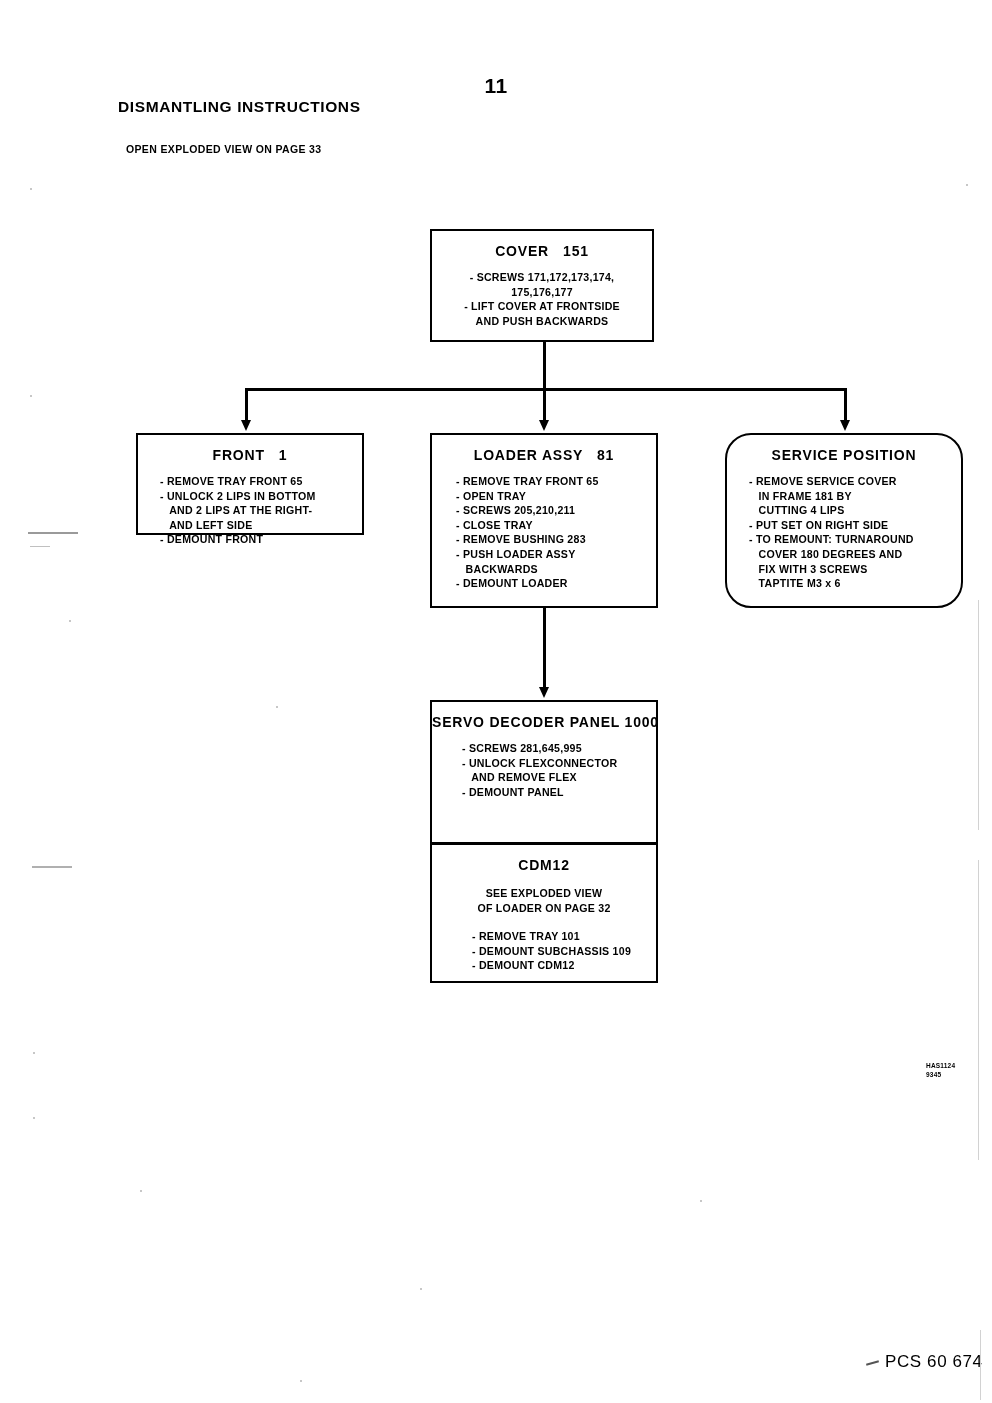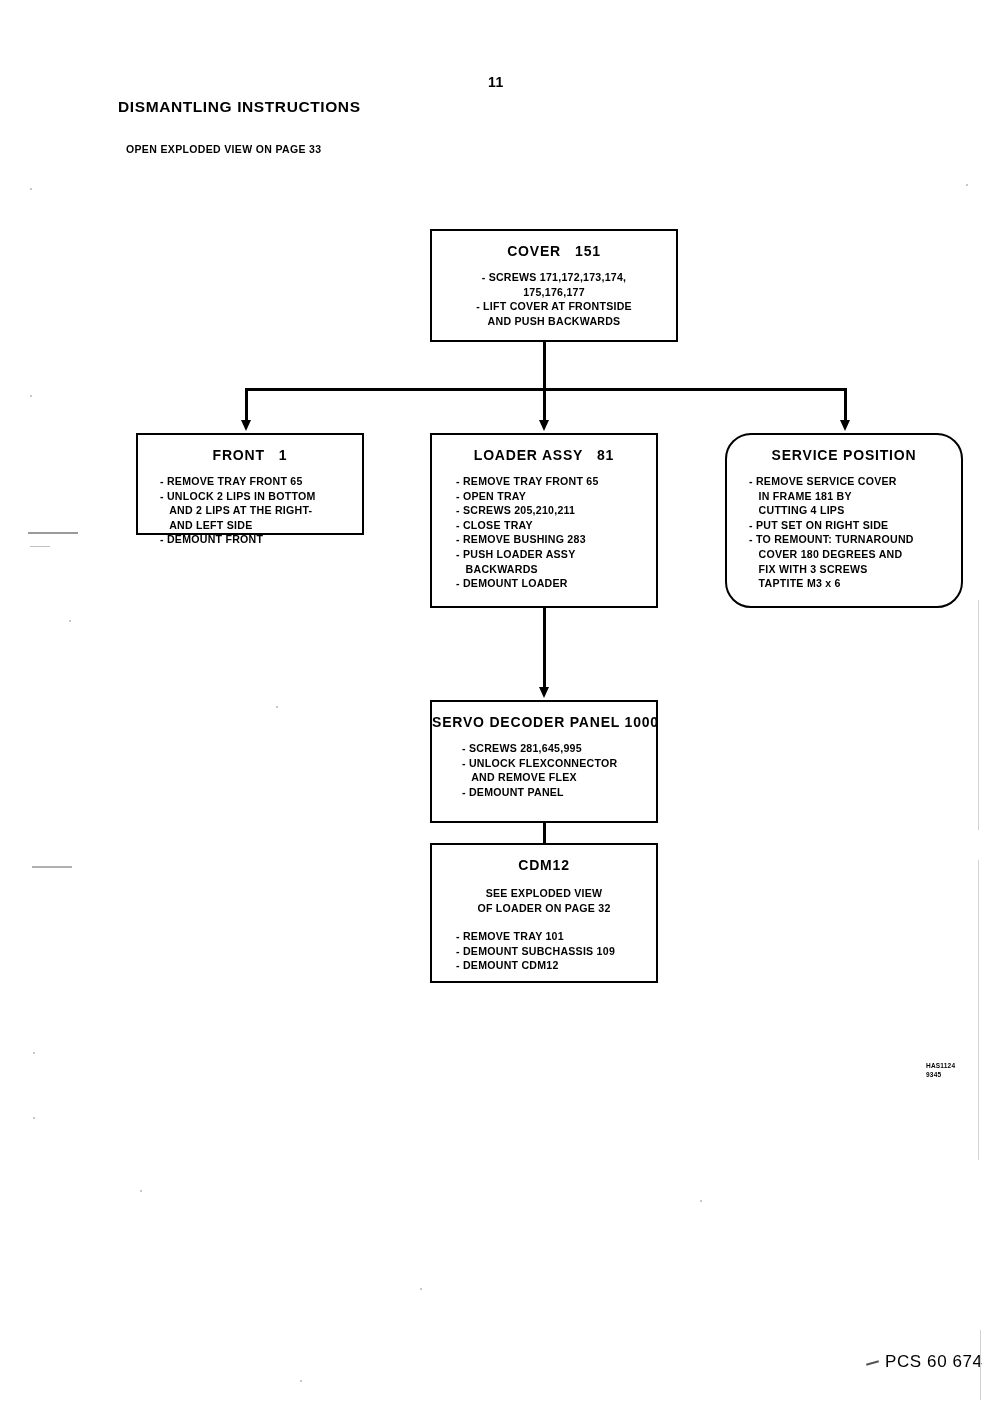--- a/index.html
+++ b/index.html
@@ -19,21 +19,21 @@
     overflow: hidden;
   }
 
   
   .page-number {
     position: absolute;
     left: 0;
     top: 74px;
     width: 992px;
     text-align: center;
-    font-size: 14px;
+    font-size: 21px;
     font-weight: bold;
     letter-spacing: 0.5px;
   }
   .doc-title {
     position: absolute;
     left: 118px;
     top: 98px;
     font-size: 15.5px;
     font-weight: bold;
     letter-spacing: 0.6px;
@@ -75,21 +75,21 @@
     white-space: pre;
   }
   .body-centered .line { text-align: center; }
   .body-left     .line { text-align: left; }
 
   
   .pad-front  { padding-left: 22px; }
   .pad-loader { padding-left: 24px; }
   .pad-serv   { padding-left: 22px; }
   .pad-servo  { padding-left: 30px; }
-  .pad-cdm    { padding-left: 24px; }
+  .pad-cdm    { padding-left: 40px; }
 
   
   .vline {
     position: absolute;
     width: 2.5px;
     background: #000000;
   }
   .hline {
     position: absolute;
     height: 2.5px;
@@ -163,21 +163,21 @@
 
   <div class="vline" style="left:844px; top:388px; height:34px;"></div>
   <div class="arrow-head" style="left:839.5px; top:420px;"></div>
 
   <div class="vline" style="left:543px; top:608px; height:81px;"></div>
   <div class="arrow-head" style="left:538.5px; top:687px;"></div>
 
   <div class="vline" style="left:543px; top:813px; height:80px;"></div>
   <div class="arrow-head" style="left:538.5px; top:891px;"></div>
 
-  <div class="node" style="left:430px; top:229px; width:248px; height:113px;">
+  <div class="node" style="left:430px; top:229px; width:224px; height:113px;">
     <div class="node-title">COVER   151</div>
     <div class="node-body body-centered">
       <div class="line">- SCREWS 171,172,173,174,</div>
       <div class="line">175,176,177</div>
       <div class="line">- LIFT COVER AT FRONTSIDE</div>
       <div class="line">AND PUSH BACKWARDS</div>
     </div>
   </div>
 
   <div class="node" style="left:136px; top:433px; width:228px; height:102px;">
@@ -212,21 +212,21 @@
       <div class="line">   IN FRAME 181 BY</div>
       <div class="line">   CUTTING 4 LIPS</div>
       <div class="line">- PUT SET ON RIGHT SIDE</div>
       <div class="line">- TO REMOUNT: TURNAROUND</div>
       <div class="line">   COVER 180 DEGREES AND</div>
       <div class="line">   FIX WITH 3 SCREWS</div>
       <div class="line">   TAPTITE M3 x 6</div>
     </div>
   </div>
 
-  <div class="node" style="left:430px; top:700px; width:228px; height:123px;">
+  <div class="node" style="left:430px; top:700px; width:228px; height:144px;">
     <div class="node-title">SERVO DECODER PANEL 1000</div>
     <div class="node-body body-left pad-servo">
       <div class="line">- SCREWS 281,645,995</div>
       <div class="line">- UNLOCK FLEXCONNECTOR</div>
       <div class="line">   AND REMOVE FLEX</div>
       <div class="line">- DEMOUNT PANEL</div>
     </div>
   </div>
 
   <div class="node" style="left:430px; top:843px; width:228px; height:140px;">

